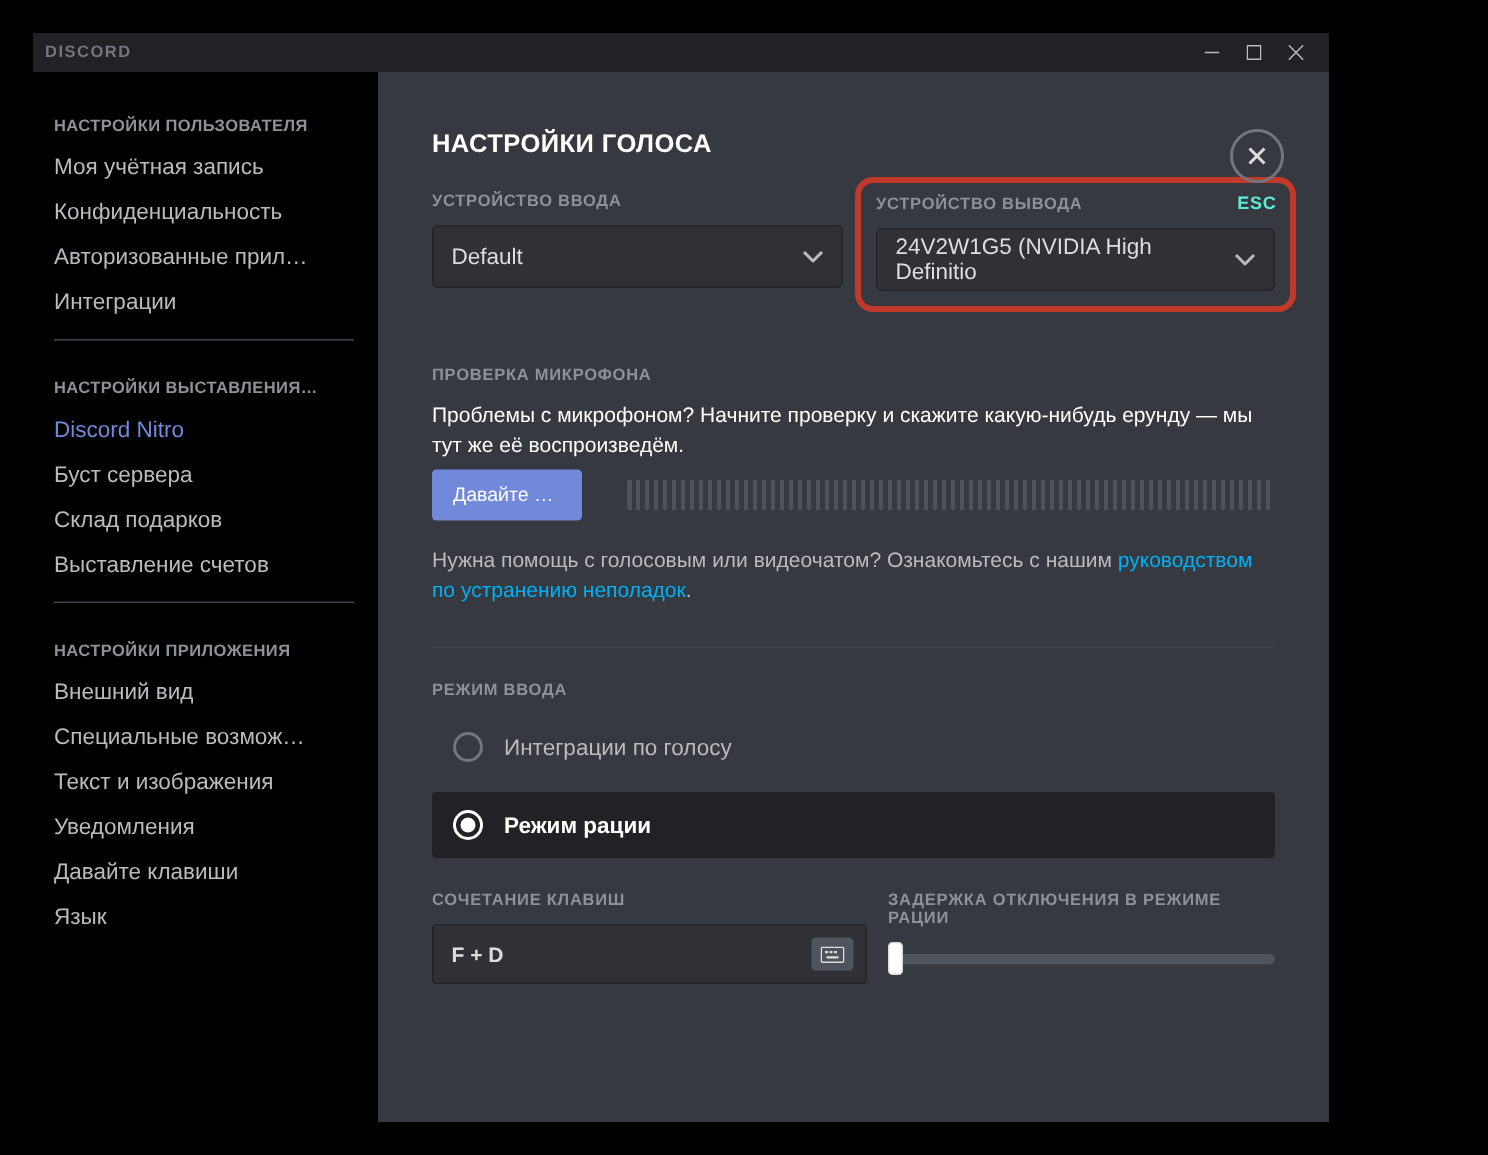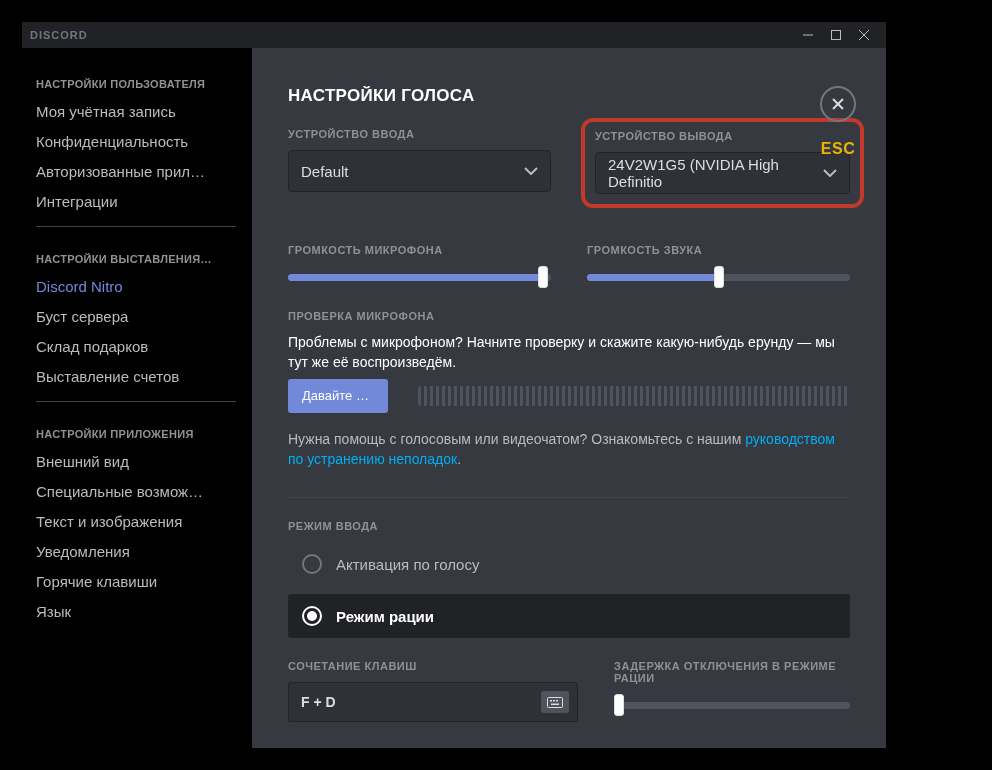--- a/index.html
+++ b/index.html
@@ -12,24 +12,24 @@
 .sidebar { width: 230px; background: #000000; padding: 30px 8px 30px 6px; overflow-y: auto; }
 .sidebar-header { color: #8e9297; font-size: 11px; font-weight: 700; letter-spacing: .3px; text-transform: uppercase; padding: 16px 8px 6px 8px; }
 .sidebar-header:first-child { padding-top: 0; }
 .sidebar-item { color: #b9bbbe; font-size: 15px; padding: 6px 8px; margin: 1px 0; border-radius: 4px; cursor: pointer; white-space: nowrap; overflow: hidden; text-overflow: ellipsis; }
 .sidebar-item.selected { background: #40444b; color: #fff; }
 .sidebar-item.nitro { color: #7289da; }
 .divider { height: 1px; background: #40444b; margin: 10px 8px; }
 .content { flex: 1; background: #36393f; padding: 38px 36px 20px 36px; overflow-y: auto; position: relative; }
 .close-area { position: absolute; right: 30px; top: 38px; text-align: center; }
 .close-btn { width: 36px; height: 36px; border: 2px solid #72767d; border-radius: 50%; display: flex; align-items: center; justify-content: center; color: #dcddde; cursor: pointer; }
-.close-label { color: #eab308; font-size: 16px; font-weight: 600; margin-top: 18px; letter-spacing: .5px; }
+.close-label { color: #5eead4; font-size: 12px; font-weight: 600; margin-top: 6px; letter-spacing: .5px; }
 h1.page-title { color: #fff; font-size: 17px; font-weight: 700; text-transform: uppercase; margin-bottom: 22px; letter-spacing: .3px; }
 .section-label { color: #8e9297; font-size: 11px; font-weight: 700; text-transform: uppercase; letter-spacing: .5px; margin-bottom: 10px; }
-.cols { display: flex; gap: 36px; margin-bottom: 22px; }
+.cols { display: flex; gap: 14px; margin-bottom: 22px; }
 .col { flex: 1; }
 .select { background: #2f3136; border: 1px solid #222428; border-radius: 4px; height: 42px; display: flex; align-items: center; padding: 0 12px; color: #dcddde; font-size: 15px; cursor: pointer; }
 .select .arrow { margin-left: auto; color: #b9bbbe; }
 .highlight-box { border: 4px solid #c0392b; border-radius: 12px; padding: 6px 10px 10px 10px; margin: -10px -14px 14px -6px; }
 .highlight-box .section-label { margin-top: 2px; }
 .slider { position: relative; height: 22px; display: flex; align-items: center; }
 .slider-track { height: 7px; background: #4f545c; border-radius: 4px; width: 100%; position: relative; }
 .slider-fill { position: absolute; left: 0; top: 0; height: 100%; background: #7289da; border-radius: 4px; }
 .slider-thumb { position: absolute; width: 10px; height: 22px; background: #fff; border: 1px solid #dcddde; border-radius: 3px; top: -8px; transform: translateX(-50%); }
 .mic-check { margin-top: 18px; }
@@ -89,21 +89,21 @@
       <div class="sidebar-item nitro">Discord Nitro</div>
       <div class="sidebar-item">Буст сервера</div>
       <div class="sidebar-item">Склад подарков</div>
       <div class="sidebar-item">Выставление счетов</div>
       <div class="divider"></div>
       <div class="sidebar-header">НАСТРОЙКИ ПРИЛОЖЕНИЯ</div>
       <div class="sidebar-item">Внешний вид</div>
       <div class="sidebar-item">Специальные возмож…</div>
       <div class="sidebar-item">Текст и изображения</div>
       <div class="sidebar-item">Уведомления</div>
-      <div class="sidebar-item">Горячие клавиши</div>
+      <div class="sidebar-item">Давайте клавиши</div>
       <div class="sidebar-item">Язык</div>
     </div>
 
     <div class="content">
       <div class="close-area">
         <div class="close-btn">
           <svg width="16" height="16">
               <line x1="3" y1="3" x2="13" y2="13" stroke="currentColor" stroke-width="2"></line>
               <line x1="13" y1="3" x2="3" y2="13" stroke="currentColor" stroke-width="2"></line>
             </svg>
@@ -134,59 +134,39 @@
                 <span class="arrow">
                     <svg width="14" height="8">
                       <path d="M1 1 L7 7 L13 1" fill="none" stroke="currentColor" stroke-width="2"></path>
                     </svg>
                   </span>
               </div>
             </div>
           </div>
         </div>
 
-        <div class="cols">
-          <div class="col">
-            <div class="section-label">ГРОМКОСТЬ МИКРОФОНА</div>
-            <div class="slider">
-              <div class="slider-track">
-                  <div class="slider-fill" style="width:97%"></div>
-                  <div class="slider-thumb" style="left:97%"></div>
-                </div>
-            </div>
-          </div>
-          <div class="col">
-            <div class="section-label">ГРОМКОСТЬ ЗВУКА</div>
-            <div class="slider">
-              <div class="slider-track">
-                  <div class="slider-fill" style="width:50%"></div>
-                  <div class="slider-thumb" style="left:50%"></div>
-                </div>
-            </div>
-          </div>
-        </div>
 
         <div class="mic-check">
           <div class="section-label">ПРОВЕРКА МИКРОФОНА</div>
           <div class="mic-desc">Проблемы с микрофоном? Начните проверку и скажите какую-нибудь ерунду — мы тут же её воспроизведём.</div>
           <div class="mic-row">
             <button class="btn-primary">Давайте пр…</button>
             <div class="meter"></div>
           </div>
           <div class="help-text">
             <span>Нужна помощь с голосовым или видеочатом? Ознакомьтесь с нашим </span><a>руководством по устранению неполадок</a><span>.</span>
           </div>
         </div>
 
         <div class="content-divider"></div>
 
         <div class="section-label">РЕЖИМ ВВОДА</div>
         <div class="radio-row">
           <div class="radio-circle"></div>
-          <div class="radio-label">Активация по голосу</div>
+          <div class="radio-label">Интеграции по голосу</div>
         </div>
         <div class="radio-row selected">
           <div class="radio-circle">
               <div class="radio-dot"></div>
             </div>
           <div class="radio-label">Режим рации</div>
         </div>
 
         <div class="cols" style="margin-top:22px; margin-bottom:0;">
           <div class="col" style="flex:0 0 290px;">

